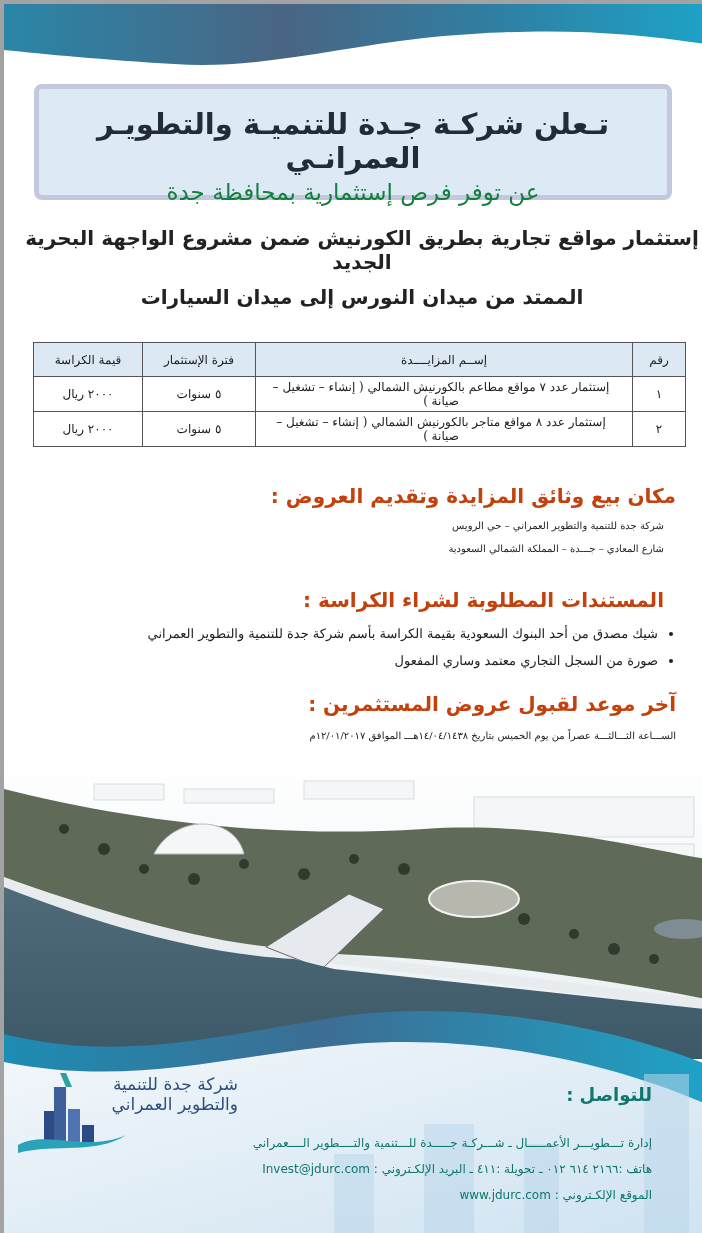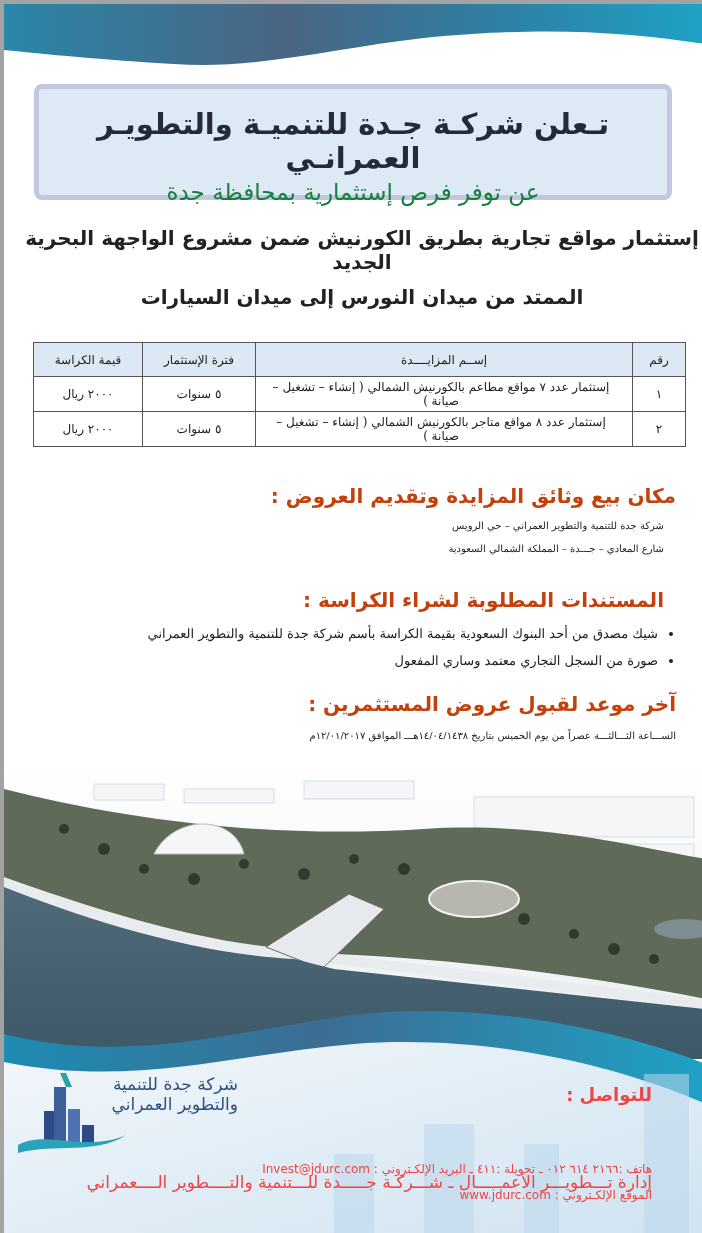--- a/index.html
+++ b/index.html
@@ -38,21 +38,21 @@
   .sec-title { font-size: 20px; font-weight: bold; color: #c2410c; margin-left: 32px; }
   .sec-line { font-family: "DejaVu Serif", serif; font-size: 10px; color: #222; }
   .bullets { list-style: disc; margin: 0; padding: 0 18px 0 0; }
   .bullets li { font-family: "DejaVu Serif", serif; font-size: 13px; margin-bottom: 12px; }
   .photo {
     position: absolute; left: 0; top: 755px; width: 702px; height: 300px; overflow: hidden;
   }
   .bottom-panel {
     position: absolute; left: 0; top: 1000px; width: 702px; height: 233px;
   }
-  .contact { position: absolute; right: 52px; direction: rtl; text-align: right; color: #ef4444; }
+  .contact { position: absolute; right: 52px; direction: rtl; text-align: right; color: #0f766e; }
   .logo { position: absolute; left: 12px; top: 1065px; width: 240px; height: 90px; }
   .logo-text { position: absolute; left: 84px; top: 1070px; direction: rtl; text-align: right; width: 150px; color: #2d4f7f; font-size: 17px; line-height: 20px; }
 </style>
 </head>
 <body>
 
 <div class="frame">
 
   <svg class="top-wave" viewBox="0 0 702 90" preserveAspectRatio="none">
     <defs>
@@ -197,17 +197,17 @@
     <rect x="52" y="40" width="12" height="36" fill="#4f72b0"></rect>
     <rect x="66" y="56" width="12" height="20" fill="#2c4a86"></rect>
     <path d="M2,76 C30,60 70,84 110,66 C80,86 40,74 2,84 Z" fill="#2aa3b8"></path>
   </svg>
   <div class="logo-text">
     <div>شركة جدة للتنمية</div>
     <div>والتطوير العمراني</div>
   </div>
 
   <div class="contact" style="top:1080px;font-size:18px;font-weight:bold;">للتواصل :</div>
-  <div class="contact" style="top:1132px;font-size:17px;margin-top:36px;">إدارة تـــطويـــر الأعمـــــال ـ شـــركـة جـــــدة للـــتنمية والتــــطوير الــــعمراني</div>
+  <div class="contact" style="top:1132px;font-size:12px;">إدارة تـــطويـــر الأعمـــــال ـ شـــركـة جـــــدة للـــتنمية والتــــطوير الــــعمراني</div>
   <div class="contact" style="top:1158px;font-size:12px;">هاتف :٢١٦٦ ٦١٤ ٠١٢ ـ تحويلة :٤١١ ـ البريد الإلكـتروني : Invest@jdurc.com</div>
   <div class="contact" style="top:1184px;font-size:12px;">الموقع الإلكـتروني : www.jdurc.com</div>
 
 </div>
 
 </body></html>

